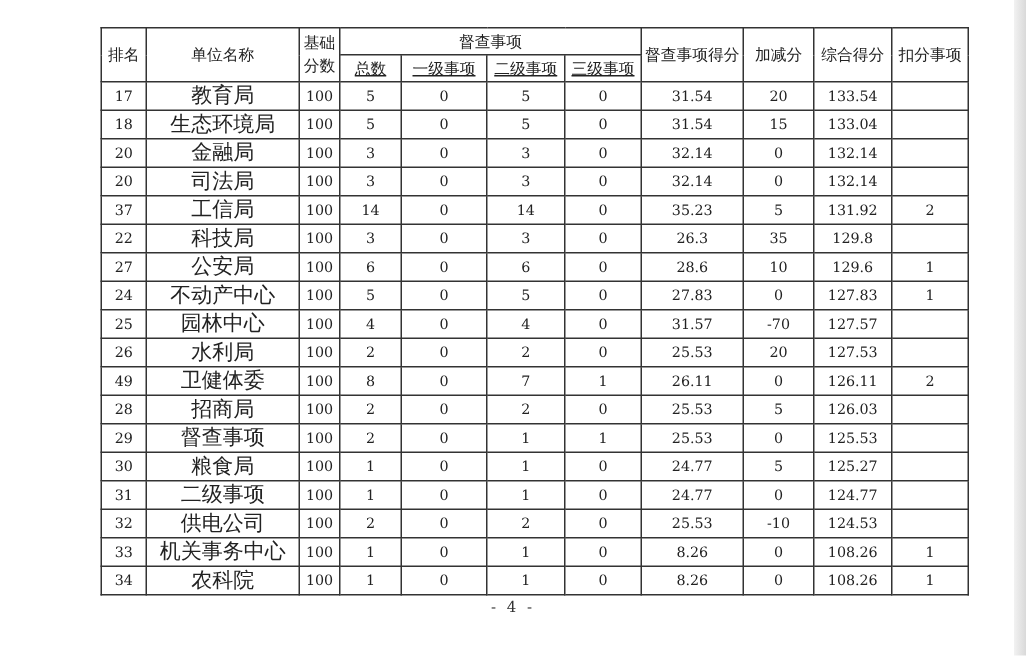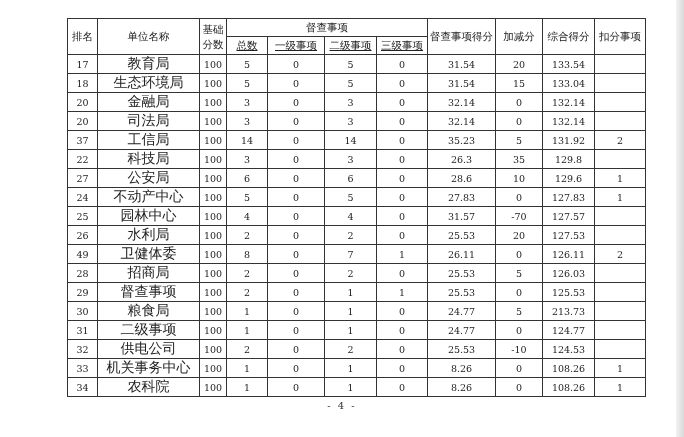--- a/index.html
+++ b/index.html
@@ -235,21 +235,21 @@
       <tr>
         <td>30</td>
         <td class="name">粮食局</td>
         <td>100</td>
         <td>1</td>
         <td>0</td>
         <td>1</td>
         <td>0</td>
         <td>24.77</td>
         <td>5</td>
-        <td>213.73</td>
+        <td>125.27</td>
         <td></td>
       </tr>
       <tr>
         <td>31</td>
         <td class="name">二级事项</td>
         <td>100</td>
         <td>1</td>
         <td>0</td>
         <td>1</td>
         <td>0</td>

